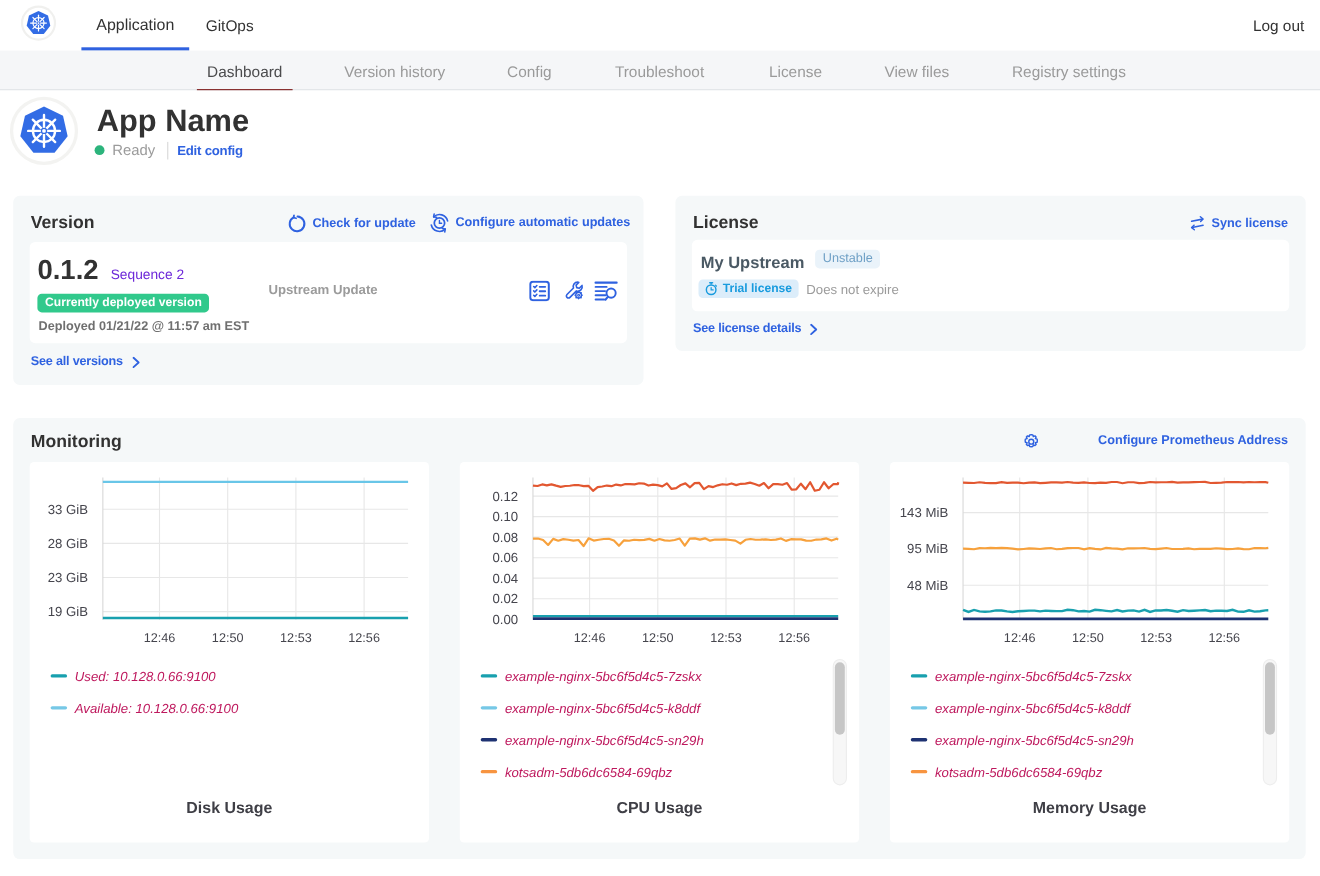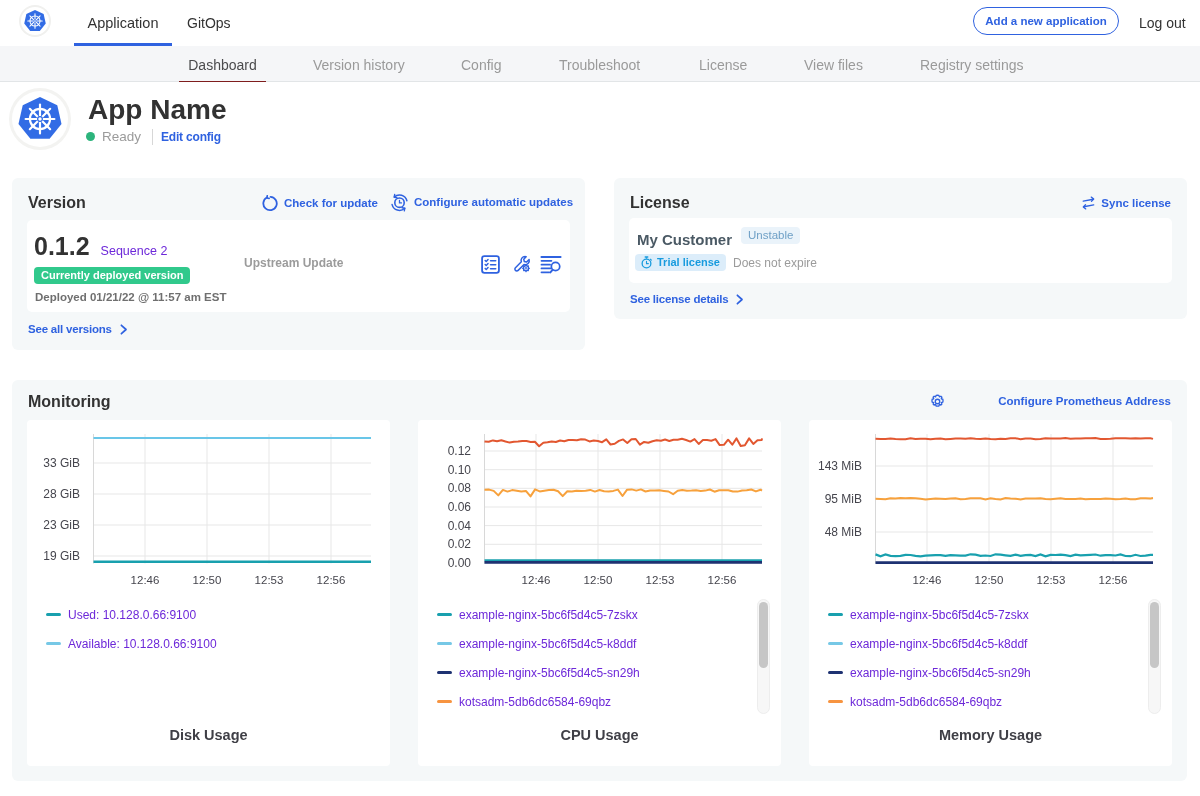--- a/index.html
+++ b/index.html
@@ -38,21 +38,21 @@
 .cname { font-size:15px; font-weight:bold; color:#4a5964; }
 .chanlabel { background:#eaf3fa; color:#6fa0c6; font-size:11.5px; padding:2px 7px 3px; border-radius:4px; }
 .trialpill { display:inline-flex; align-items:center; background:#dcedfa; color:#189bde; font-size:11px; font-weight:bold; padding:2px 6px 3px 5px; border-radius:4px; height:17px; }
 .trialpill svg { margin-right:4px; }
 .noexp { font-size:12px; color:#9b9b9b; margin-left:7px; }
 .chartcard { position:absolute; top:40px; width:363px; height:346px; background:#fff; border-radius:4px; }
 .chart { position:absolute; left:0; top:0; }
 .legend { position:absolute; left:19px; top:180px; }
 .lrow { display:flex; align-items:center; height:29px; }
 .dash { width:15px; height:3px; border-radius:1.5px; margin-right:7px; flex:none; }
-.ltext { font-size:12px; color:#6d28d9; }
+.ltext { font-size:12px; color:#be185d;font-style:italic; }
 .charttitle { position:absolute; left:0; width:100%; text-align:center; top:307px; font-size:14.5px; font-weight:bold; color:#3f3f46; }
 .sbtrack { position:absolute; left:339px; top:179px; width:13px; height:115px; background:#f7f7f7; border:1px solid #ededed; border-radius:7px; }
 .sbthumb { position:absolute; left:1px; top:2px; width:9px; height:66px; background:#c6c6c6; border-radius:5px; }
 </style></head>
 <body>
 <div class="topnav">
   <div class="klogo-sm">
       <svg width="24" height="24" viewBox="0 0 100 100">
         <polygon points="50.0,4.0 86.0,21.3 94.8,60.2 70.0,91.4 30.0,91.4 5.2,60.2 14.0,21.3" fill="#326ce5"></polygon>
         <circle cx="50" cy="50" r="21" fill="none" stroke="#fff" stroke-width="4.5"></circle>
@@ -63,21 +63,20 @@
         <line x1="50.0" y1="57.0" x2="50.0" y2="80.0" stroke="#fff" stroke-width="4.5" stroke-linecap="round"></line>
         <line x1="45.1" y1="54.9" x2="28.8" y2="71.2" stroke="#fff" stroke-width="4.5" stroke-linecap="round"></line>
         <line x1="43.0" y1="50.0" x2="20.0" y2="50.0" stroke="#fff" stroke-width="4.5" stroke-linecap="round"></line>
         <line x1="45.1" y1="45.1" x2="28.8" y2="28.8" stroke="#fff" stroke-width="4.5" stroke-linecap="round"></line>
         <circle cx="50" cy="50" r="6" fill="#326ce5"></circle>
         <circle cx="50" cy="50" r="3.6" fill="#fff"></circle>
       </svg>
     </div>
   <div class="navitem app">Application</div>
   <div class="navitem gitops">GitOps</div>
-  <div class="addbtn">Add a new application</div>
   <div class="logout">Log out</div>
 </div>
 <div class="subnav">
   <div class="tab active" style="left:179px;width:87px;">Dashboard</div>
   <div class="tab" style="left:313px;">Version history</div>
   <div class="tab" style="left:461px;">Config</div>
   <div class="tab" style="left:559px;">Troubleshoot</div>
   <div class="tab" style="left:699px;">License</div>
   <div class="tab" style="left:804px;">View files</div>
   <div class="tab" style="left:920px;">Registry settings</div>
@@ -180,21 +179,21 @@
   <div class="hlink" style="right:16px;top:16px;">
       <svg width="15" height="14" viewBox="0 0 17 15" fill="none">
         <path d="M2.6 5.4 L13.8 3.2" stroke="#2f62e0" stroke-width="1.6" fill="none" stroke-linecap="round"></path>
         <path d="M11.6 0.8 L14.4 3.1 L11.9 5.6" stroke="#2f62e0" stroke-width="1.5" fill="none" stroke-linecap="round" stroke-linejoin="round"></path>
         <path d="M14.4 9.6 L3.2 11.8" stroke="#2f62e0" stroke-width="1.6" fill="none" stroke-linecap="round"></path>
         <path d="M5.4 14.2 L2.6 11.9 L5.1 9.4" stroke="#2f62e0" stroke-width="1.5" fill="none" stroke-linecap="round" stroke-linejoin="round"></path>
       </svg>
       <span>Sync license</span>
     </div>
   <div class="whitebox" style="left:15px;top:40px;width:543px;height:65px;">
-    <div style="position:absolute;left:8px;top:13px;"><span class="cname">My Customer</span></div>
+    <div style="position:absolute;left:8px;top:13px;"><span class="cname">My Upstream</span></div>
       <div class="chanlabel" style="position:absolute;left:112px;top:9px;">Unstable</div>
     <div style="position:absolute;left:6px;top:36px;display:flex;align-items:center;">
         <span class="trialpill"><svg width="13" height="13" viewBox="0 0 14 14" fill="none">
             <circle cx="7" cy="8" r="4.7" stroke="#189bde" stroke-width="1.4" fill="none"></circle>
             <path d="M7 5.8 V8.2 H9" stroke="#189bde" stroke-width="1.2" fill="none" stroke-linecap="round"></path>
             <line x1="5.6" y1="1.1" x2="8.4" y2="1.1" stroke="#189bde" stroke-width="1.4" stroke-linecap="round"></line>
             <line x1="7" y1="1.3" x2="7" y2="2.9" stroke="#189bde" stroke-width="1.3"></line>
             <line x1="11.3" y1="3.5" x2="12.2" y2="4.4" stroke="#189bde" stroke-width="1.2" stroke-linecap="round"></line>
           </svg>Trial license</span>
         <span class="noexp">Does not expire</span>

